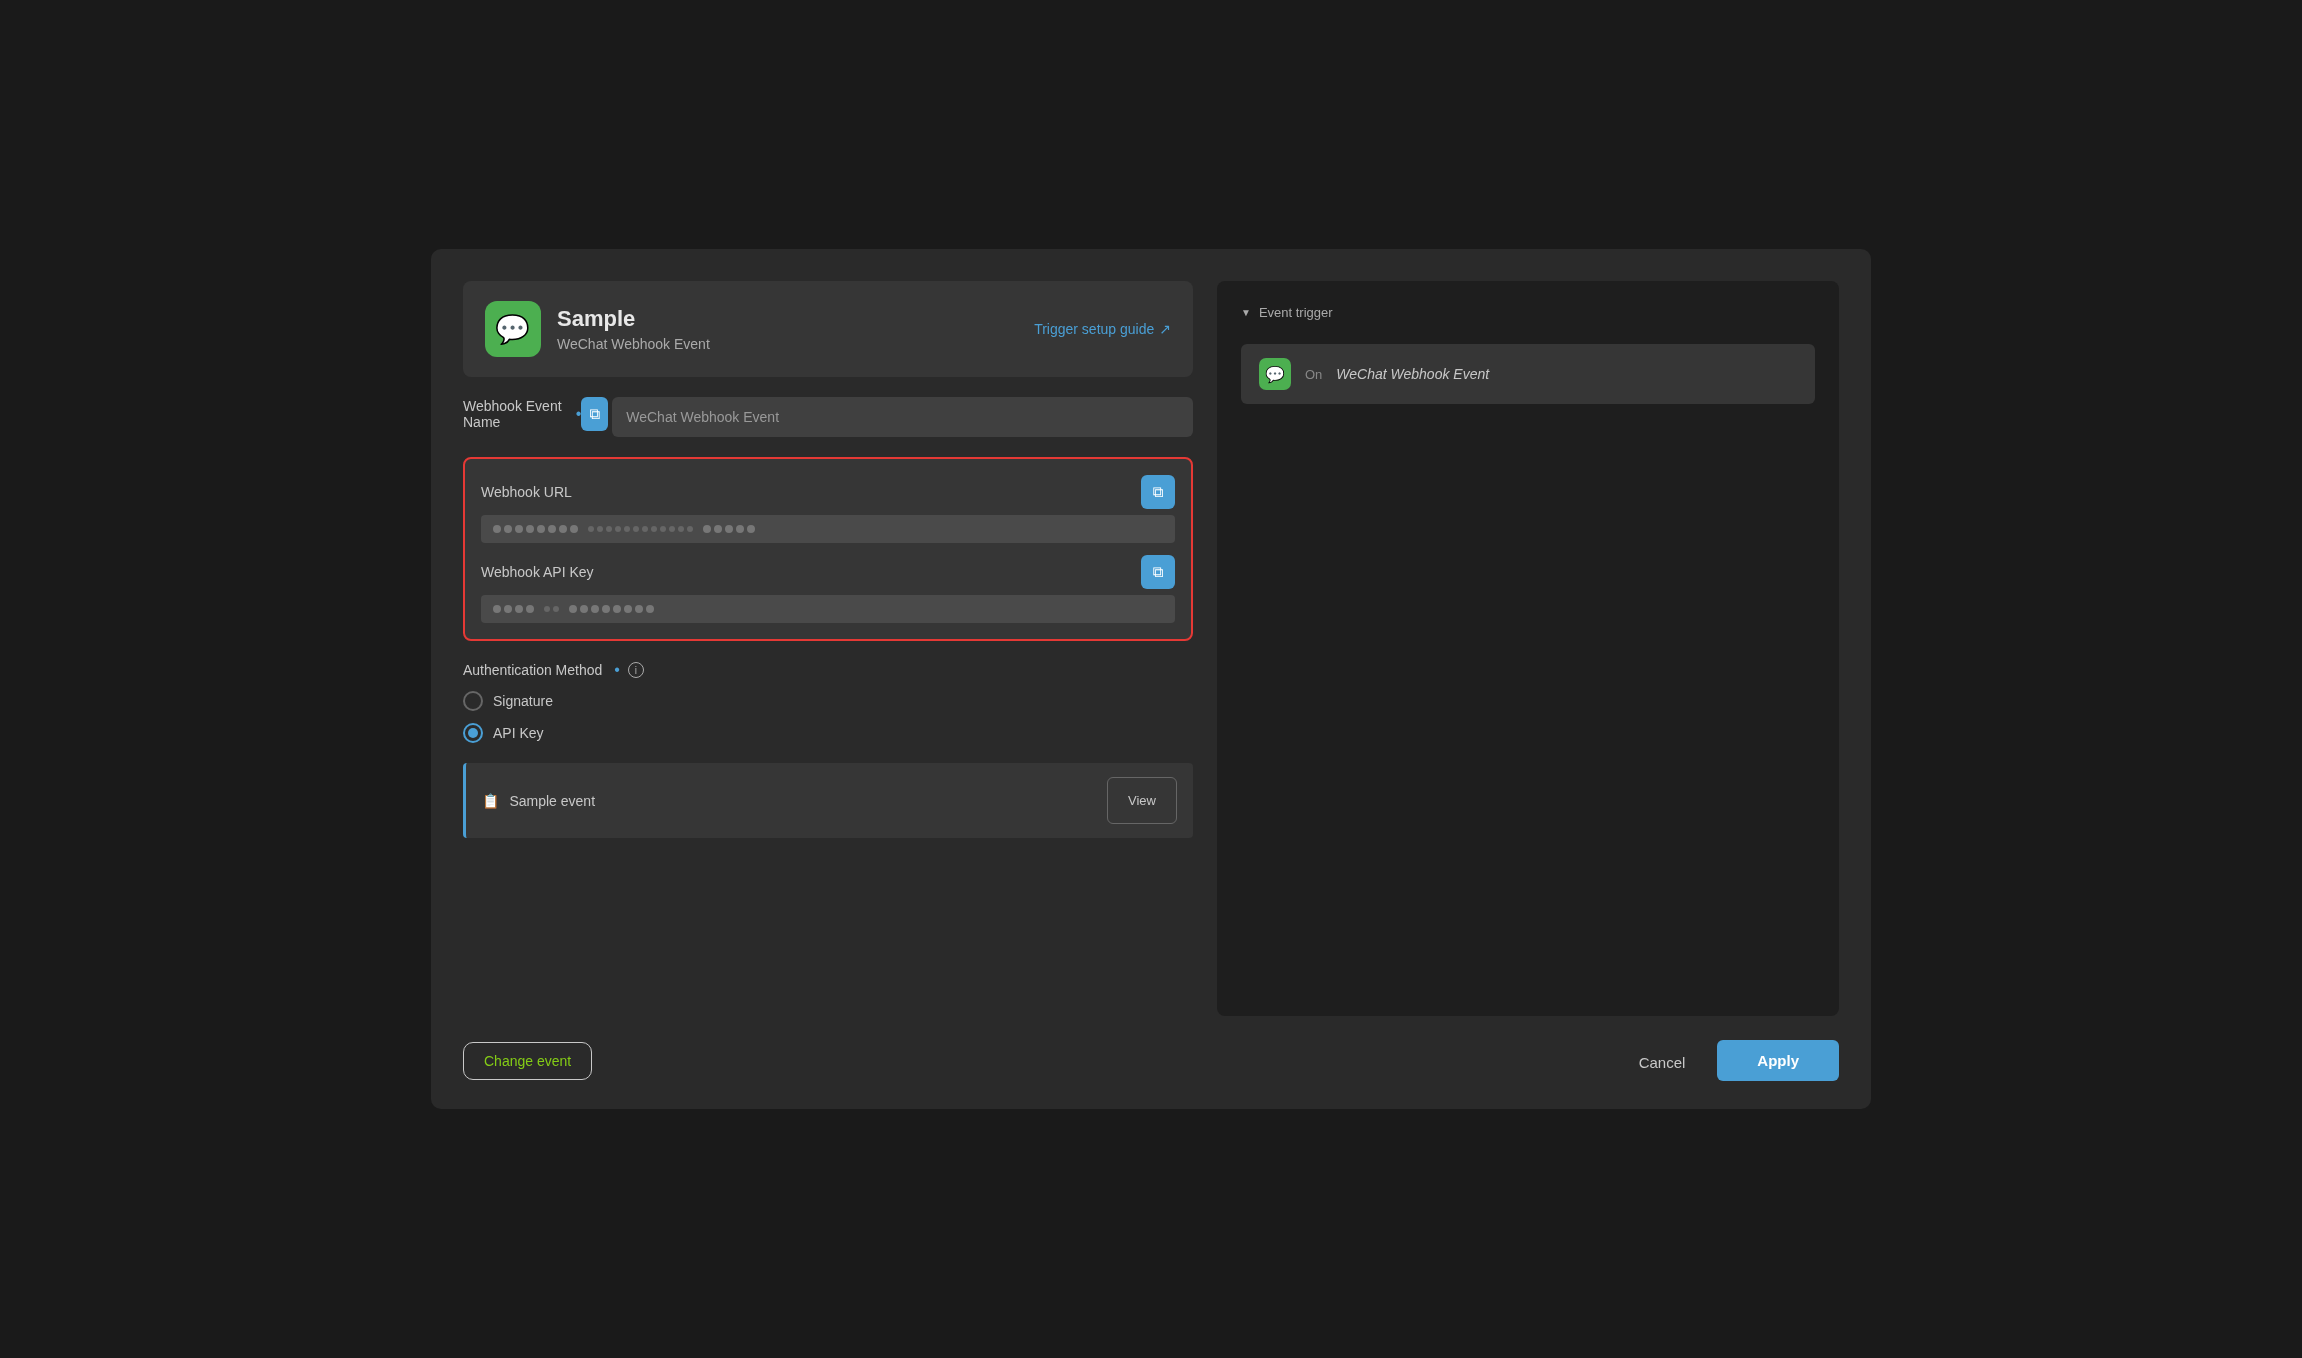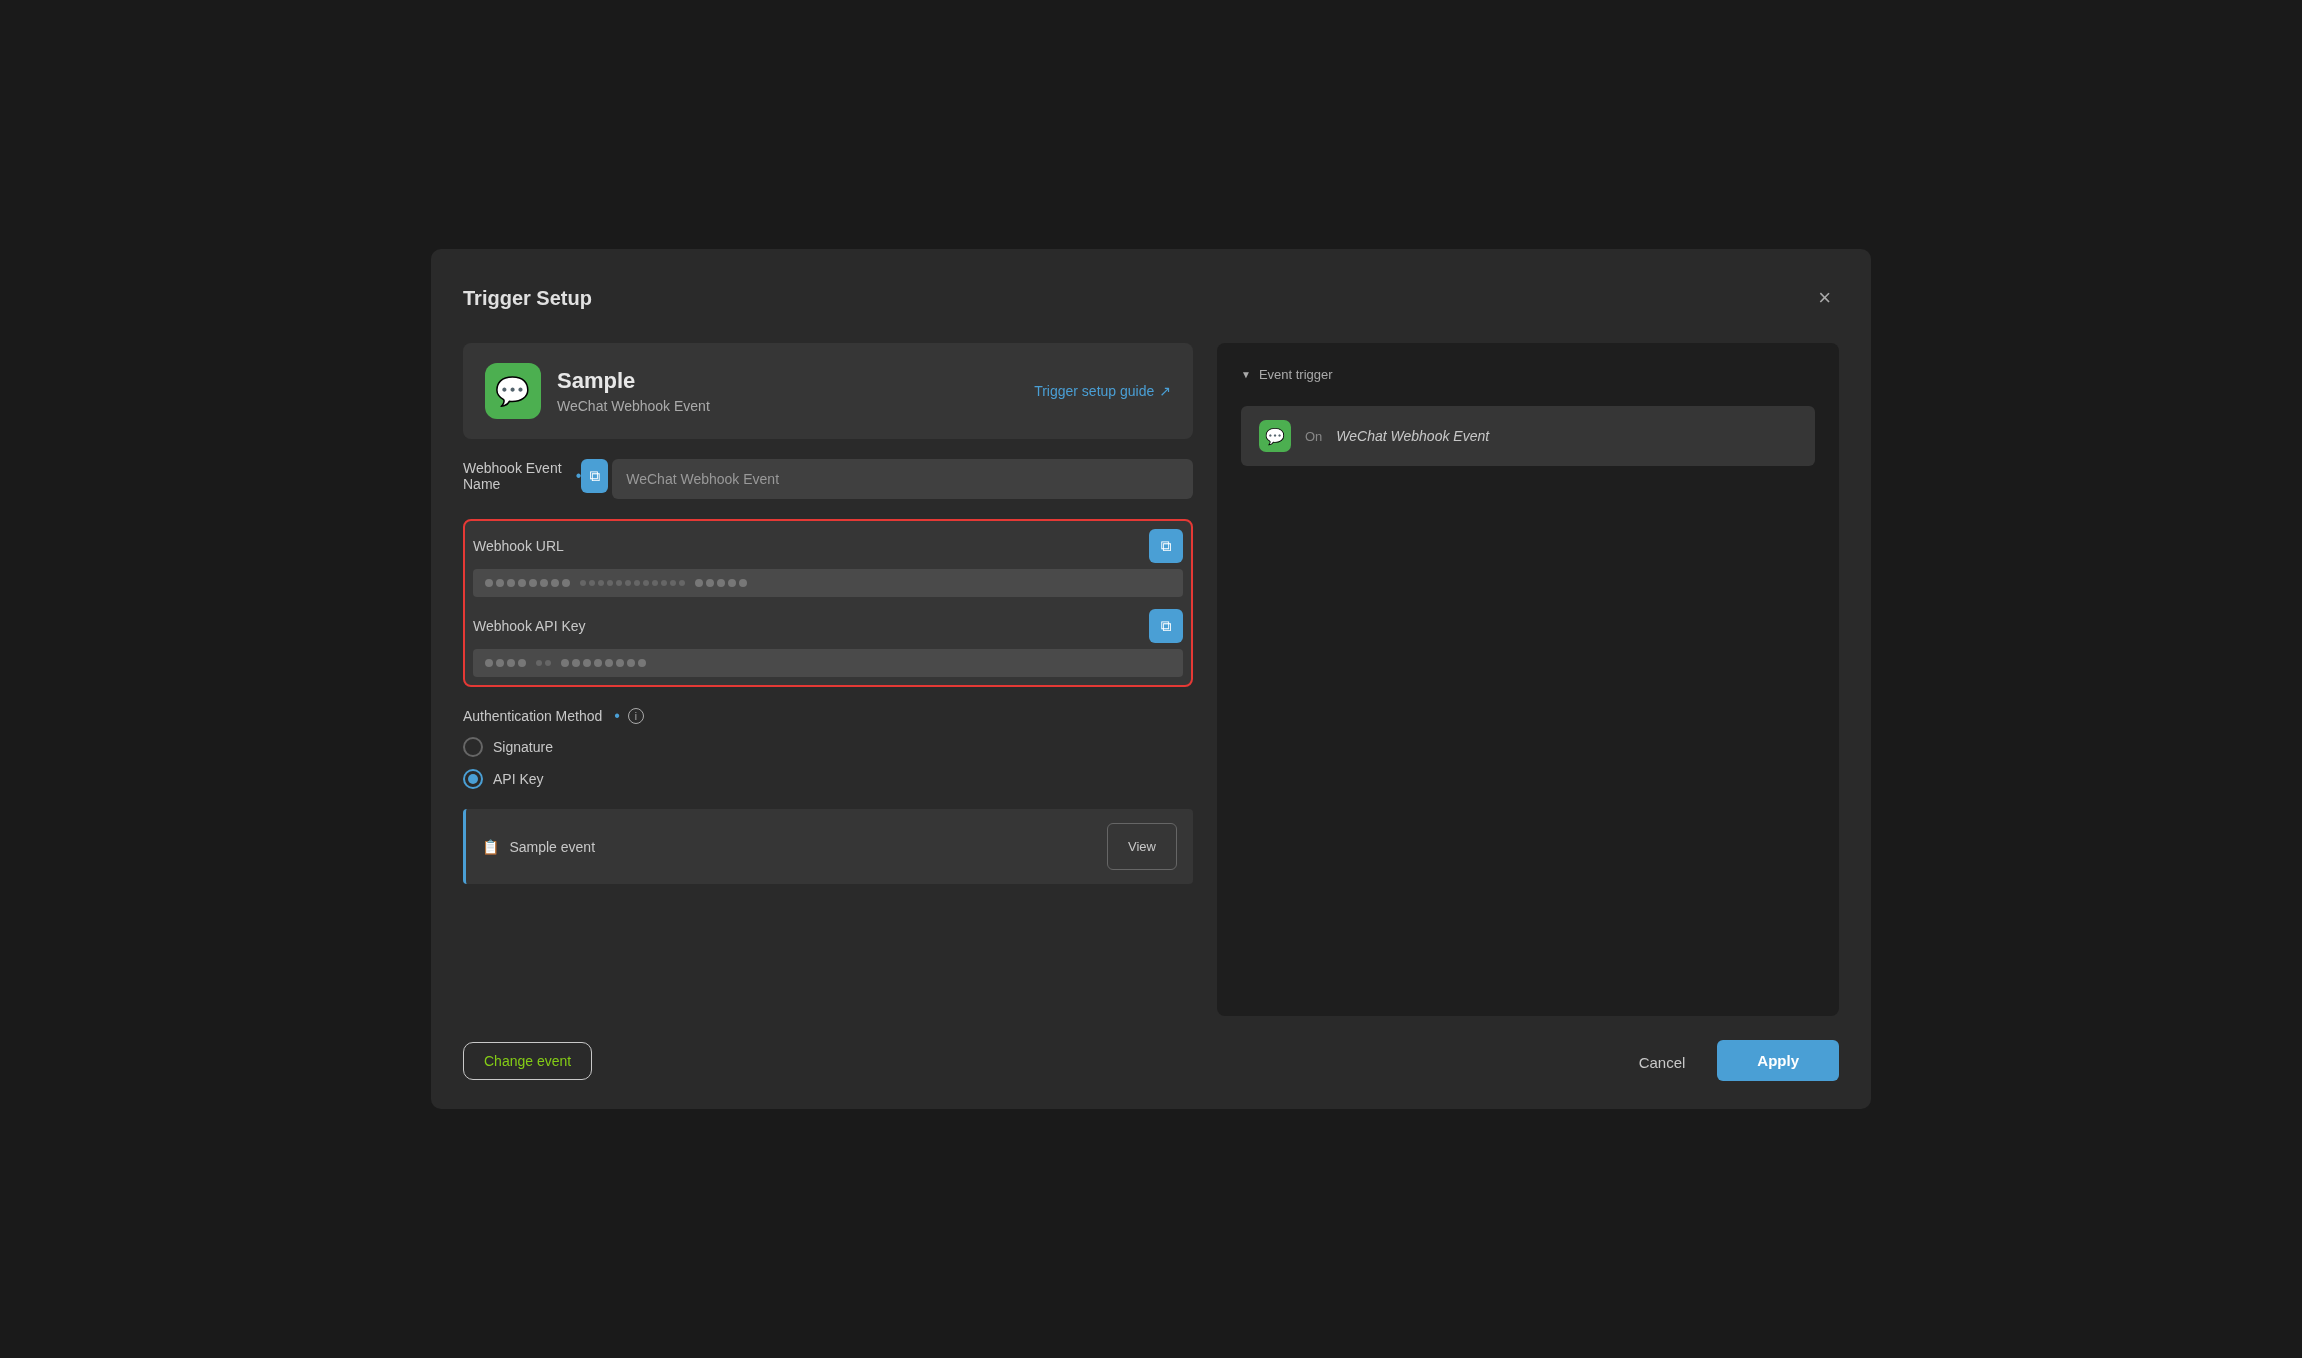--- a/index.html
+++ b/index.html
@@ -147,21 +147,21 @@
       padding: 12px 14px;
       color: #999;
       font-size: 14px;
       width: 100%;
       outline: none;
     }
     
     .webhook-box {
       border: 2px solid #e53935;
       border-radius: 8px;
-      padding: 8px;
+      padding: 16px;
       background: #363636;
       display: flex;
       flex-direction: column;
       gap: 12px;
     }
     .webhook-field {
       display: flex;
       flex-direction: column;
       gap: 6px;
     }
@@ -357,24 +357,20 @@
       color: #c8c8c8;
       font-size: 14px;
       font-style: italic;
     }
   </style>
 </head>
 <body>
 
 <div class="modal-overlay">
 
-  <div class="modal-header">
-    <span class="modal-title">Trigger Setup</span>
-    <button class="close-btn">×</button>
-  </div>
 
   <div class="main-content">
 
     <div class="left-panel">
 
       <div class="app-card">
         <div class="app-icon">
           <span>💬</span>
         </div>
         <div class="app-info">

